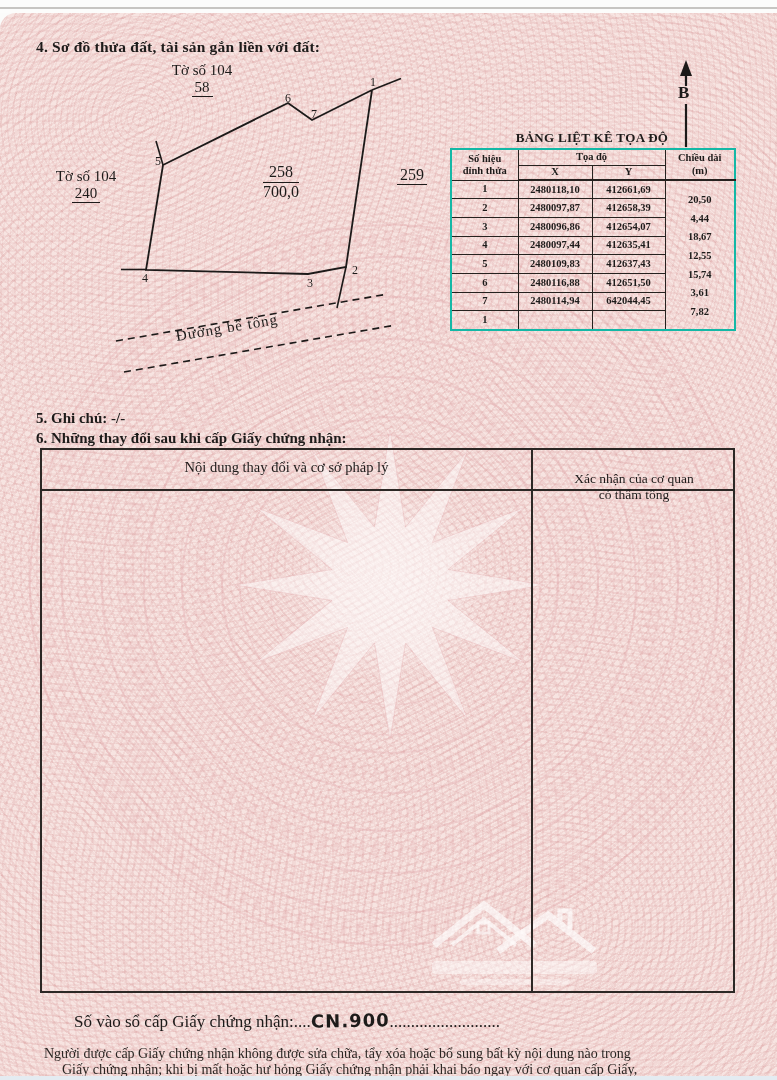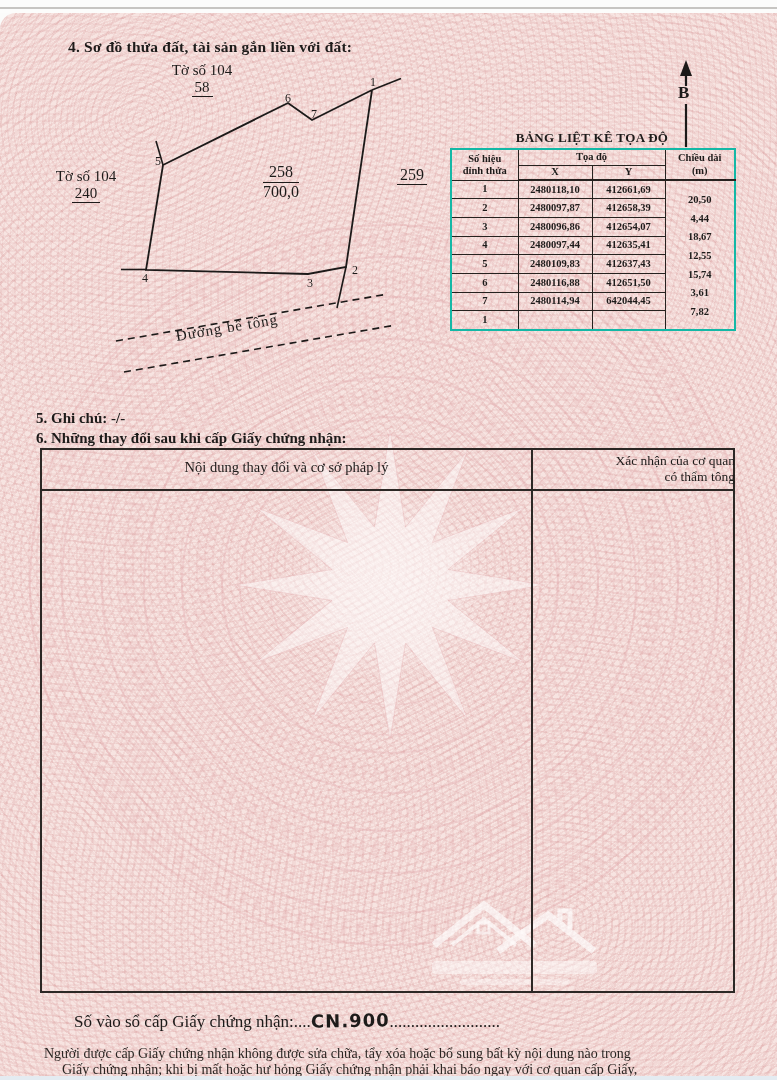--- a/index.html
+++ b/index.html
@@ -27,21 +27,21 @@
       repeating-radial-gradient(circle at 72% 86%, rgba(205,128,130,0.12) 0 2px, rgba(255,255,255,0) 2px 6.5px),
       repeating-radial-gradient(circle at 8% 78%, rgba(205,128,130,0.10) 0 2px, rgba(255,255,255,0) 2px 7.5px);
   }
   svg.overlay { position:absolute; left:0; top:0; width:777px; height:1080px; pointer-events:none; }
 
   
   .abs { position:absolute; }
   .ctr { text-align:center; }
   .underl { display:inline-block; border-bottom:1.5px solid #1d1b1a; padding:0 3px 0 3px; line-height:1.1; }
 
-  .s4-title { left:36px; top:38px; font-size:15.5px; font-weight:bold; letter-spacing:.2px;margin-left:32px; }
+  .s4-title { left:36px; top:38px; font-size:15.5px; font-weight:bold; letter-spacing:.2px; }
 
   .lbl-sheet-top { left:158px; top:62px; width:88px; font-size:15px; }
   .lbl-sheet-left { left:46px; top:168px; width:80px; font-size:15px; }
   .lbl-parcel { left:250px; top:163px; width:62px; font-size:16px; }
   .lbl-parcel .num { display:inline-block; border-bottom:1.5px solid #1d1b1a; padding:0 6px 1px; }
   .lbl-neighbor { left:390px; top:166px; width:44px; font-size:16px; }
   .lbl-road { left:176px; top:328px; font-size:15px; transform:rotate(-9.5deg); transform-origin:left center; letter-spacing:1px; }
   .lbl-north { left:678px; top:83px; font-size:17px; font-weight:bold; }
   .vtx { position:absolute; width:14px; text-align:center; font-size:12px; line-height:12px; }
 
@@ -62,21 +62,21 @@
   td.lencell .lv { position:absolute; left:0; right:0; height:14px; line-height:14px; text-align:center; }
 
   
   .s5 { left:36px; top:410px; font-size:15px; font-weight:bold; }
   .s6 { left:36px; top:430px; font-size:15px; font-weight:bold; }
 
   .changes { position:absolute; left:40px; top:448px; width:695px; height:545px; border:2px solid #2c2825; }
   .changes .vdiv { position:absolute; left:489px; top:0; bottom:0; width:1.5px; background:#2c2825; }
   .changes .hline { position:absolute; left:0; top:39px; width:100%; height:1.5px; background:#2c2825; }
   .changes .h1 { position:absolute; left:0; top:9px; width:489px; text-align:center; font-size:14.5px; }
-  .changes .h2 { position:absolute; left:491px; top:3px; width:202px; text-align:right; font-size:13.5px; line-height:1.2; }
+  .changes .h2 { position:absolute; left:491px; top:21px; width:202px; text-align:center; font-size:13.5px; line-height:1.2; }
 
   
   .registry { left:74px; top:1010px; font-size:17px; white-space:nowrap; }
   .registry .val { font-family:"DejaVu Sans","Liberation Sans",sans-serif; font-weight:bold; font-size:18px; letter-spacing:1px; transform:rotate(-1deg); display:inline-block; }
   .footer-line { left:44px; width:706px; font-size:14px; line-height:1.2; color:#2a2522; }
   .f1 { top:1046px; }
   .f2 { top:1062px; left:62px; }
 </style>
 </head>
 <body>

